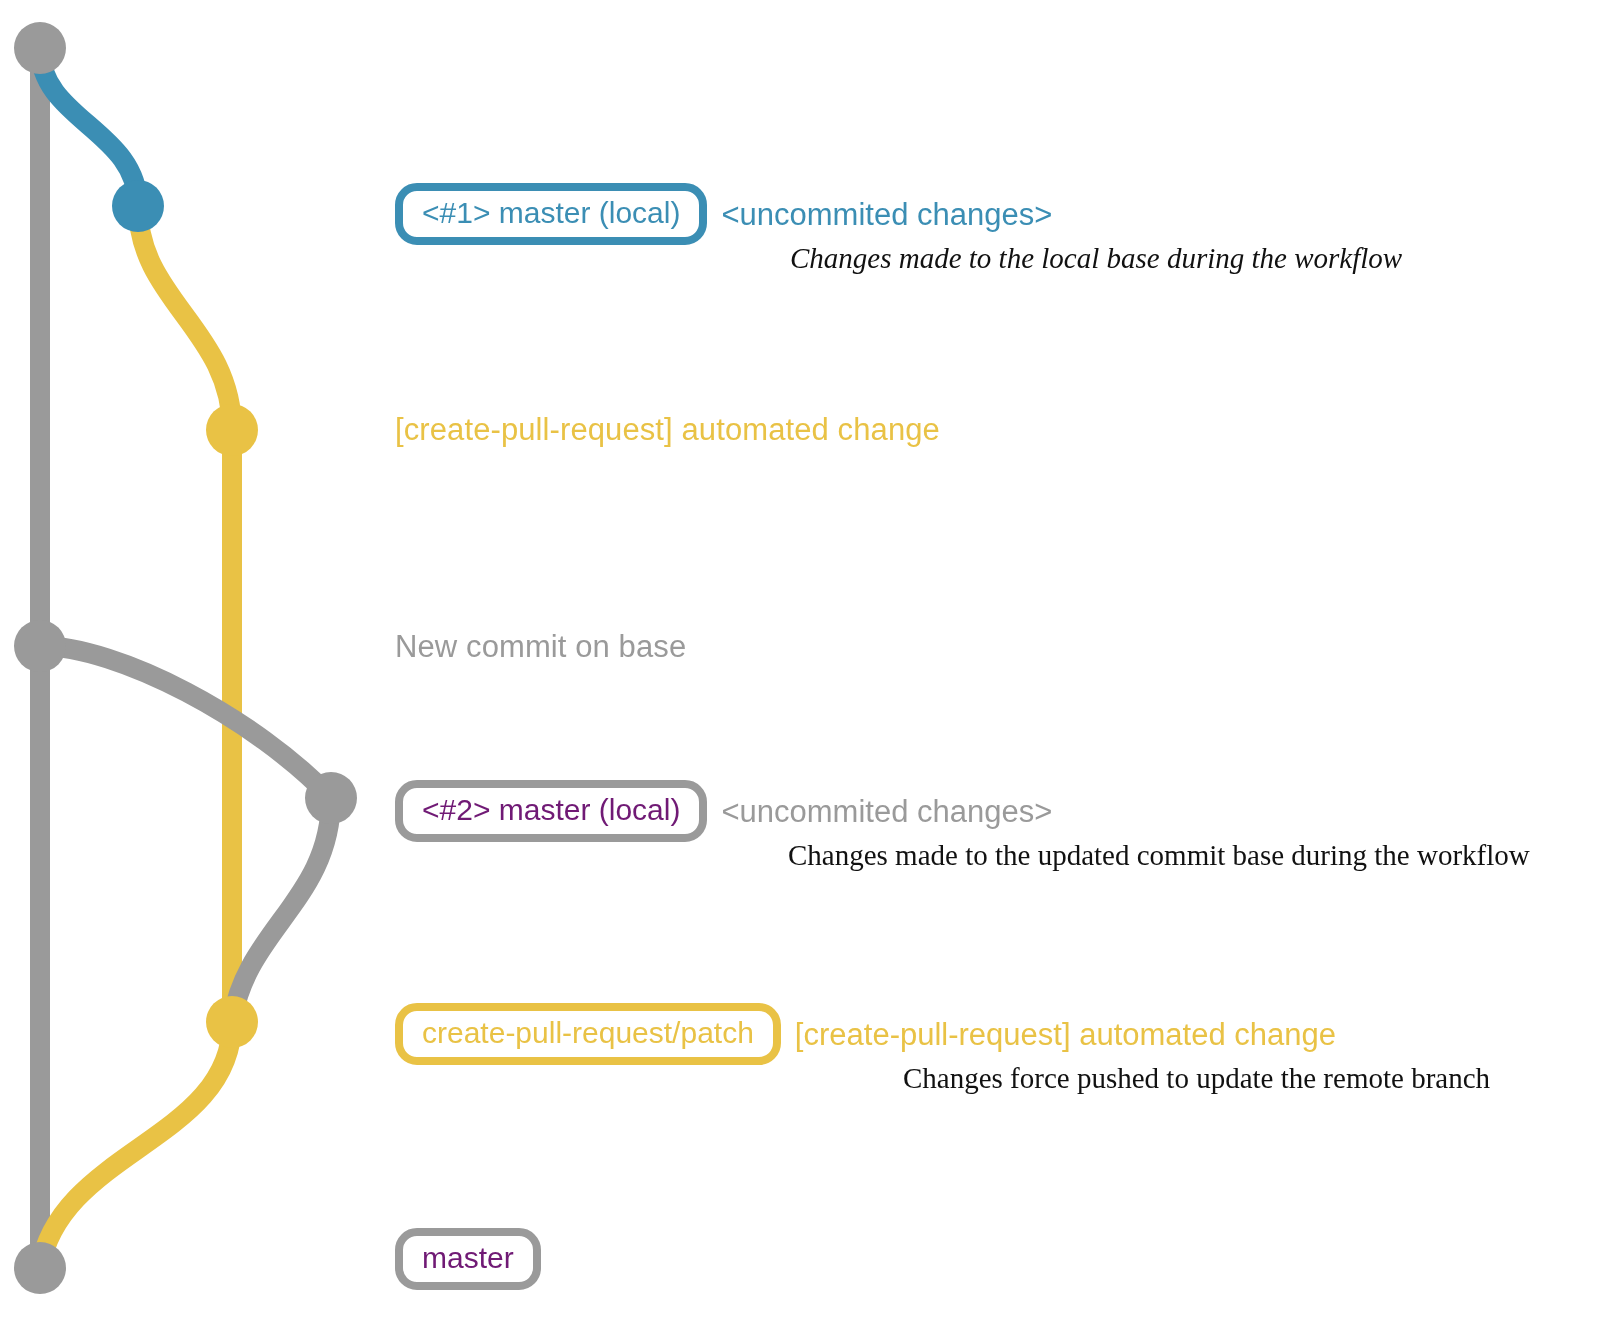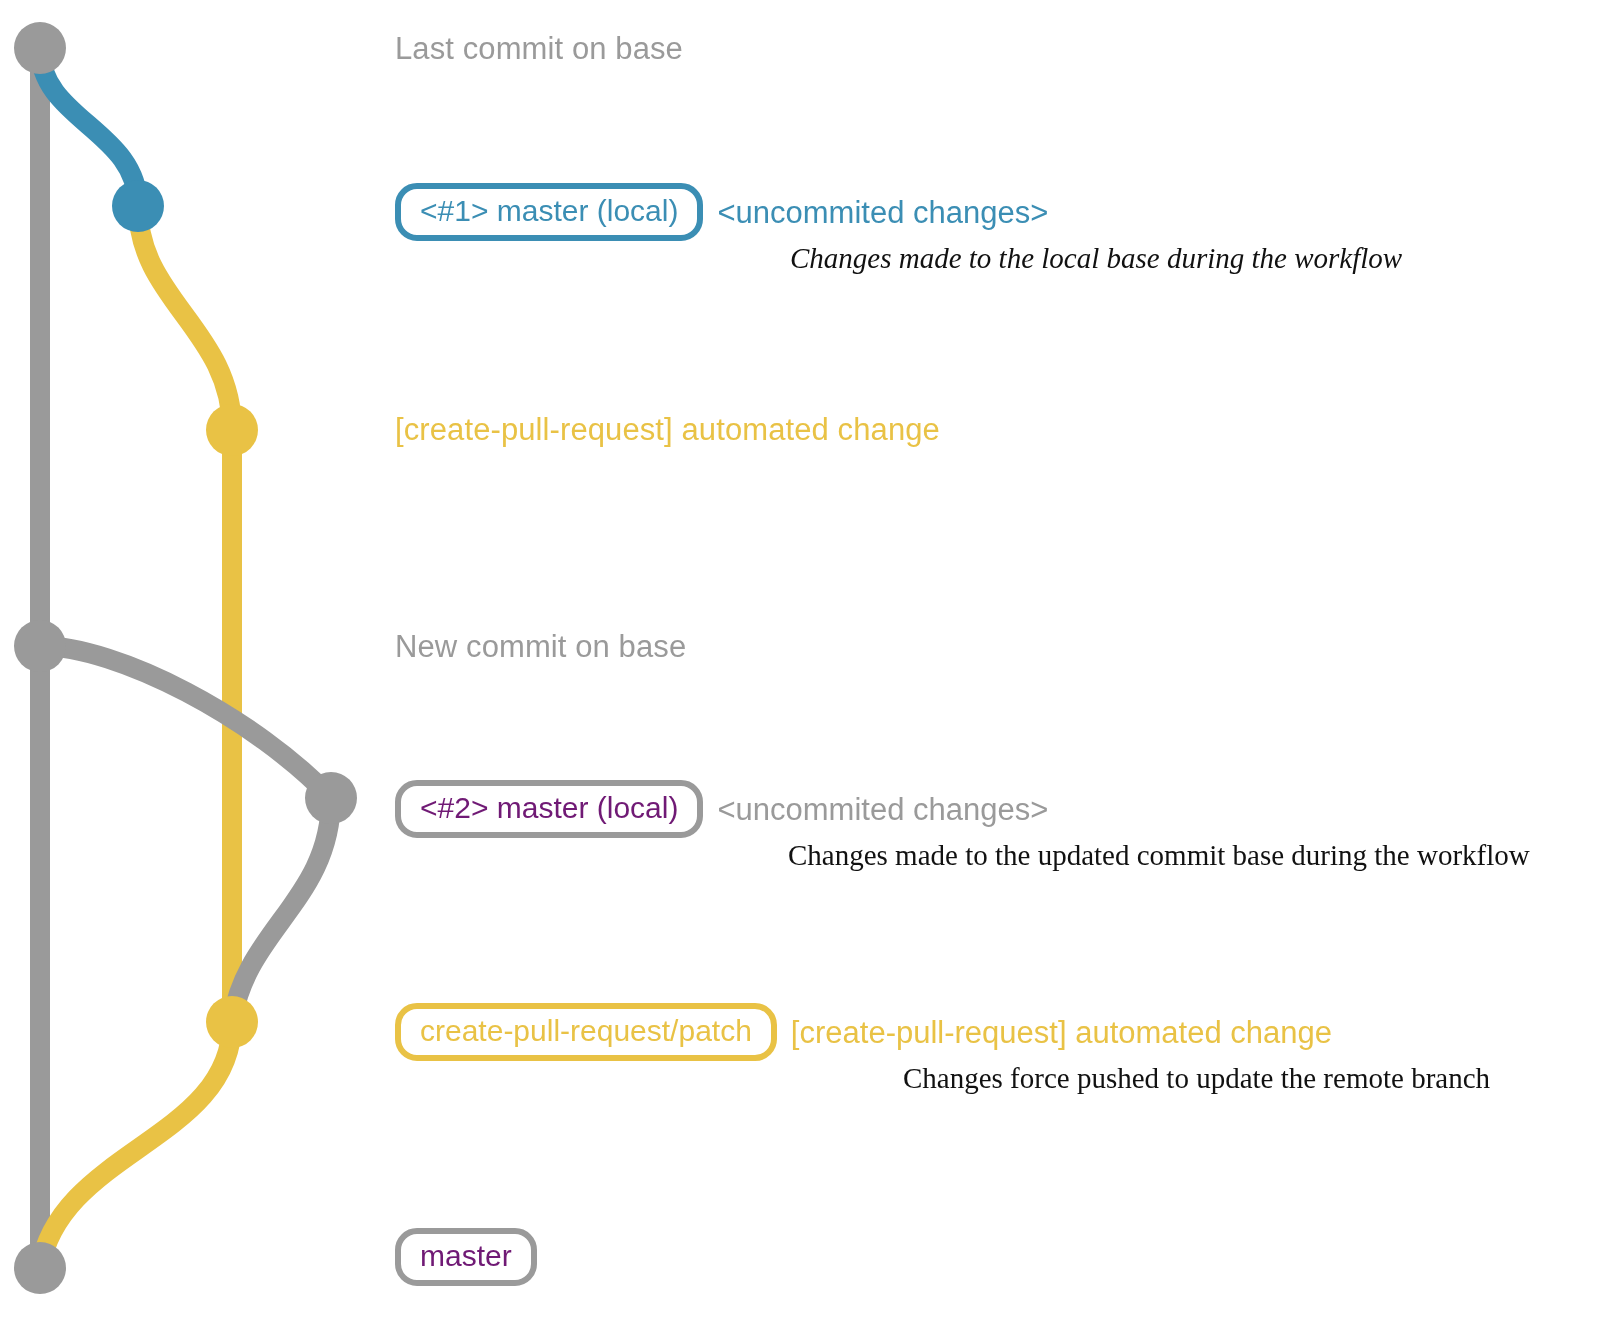--- a/index.html
+++ b/index.html
@@ -51,21 +51,21 @@
   
   .ref-line {
     display: flex;
     align-items: center;
     gap: 14px;
     white-space: nowrap;
   }
 
   .ref-pill {
     display: inline-block;
-    border: 6px solid #6d28d9;
+    border: 8px solid #6d28d9;
     border-radius: 22px;
     padding: 7px 19px 9px 19px;
     font-size: 30px;
     line-height: 1;
     color: #9a9a9a;
     background: #ffffff;
     box-sizing: border-box;
   }
   .ref-pill.blue   { border-color: #3b8eb4; color: #3b8eb4; }
   .ref-pill.yellow { border-color: #e9c245; color: #e9c245; text-align: center; }
@@ -130,23 +130,20 @@
   <circle cx="138" cy="206" r="26" fill="#3b8eb4"></circle>
   <circle cx="232" cy="430" r="26" fill="#e9c245"></circle>
   <circle cx="40" cy="646" r="26" fill="#9a9a9a"></circle>
   <circle cx="331" cy="798" r="26" fill="#9a9a9a"></circle>
   <circle cx="232" cy="1022" r="26" fill="#e9c245"></circle>
   <circle cx="40" cy="1268" r="26" fill="#9a9a9a"></circle>
 </svg>
 
 <div id="annotations">
 
-  <div class="ann-row" id="row-last-commit">
-    <div class="subject-only" style="color:#9a9a9a">Last commit on base</div>
-  </div>
 
   <div class="ann-row" id="row-local-1">
     <div class="ref-line">
       <span class="ref-pill blue">&lt;#1&gt; master (local)</span>
       <span class="ref-subject blue">&lt;uncommited changes&gt;</span>
     </div>
     <div class="caption">Changes made to the local base during the workflow</div>
   </div>
 
   <div class="ann-row" id="row-cpr-1">

